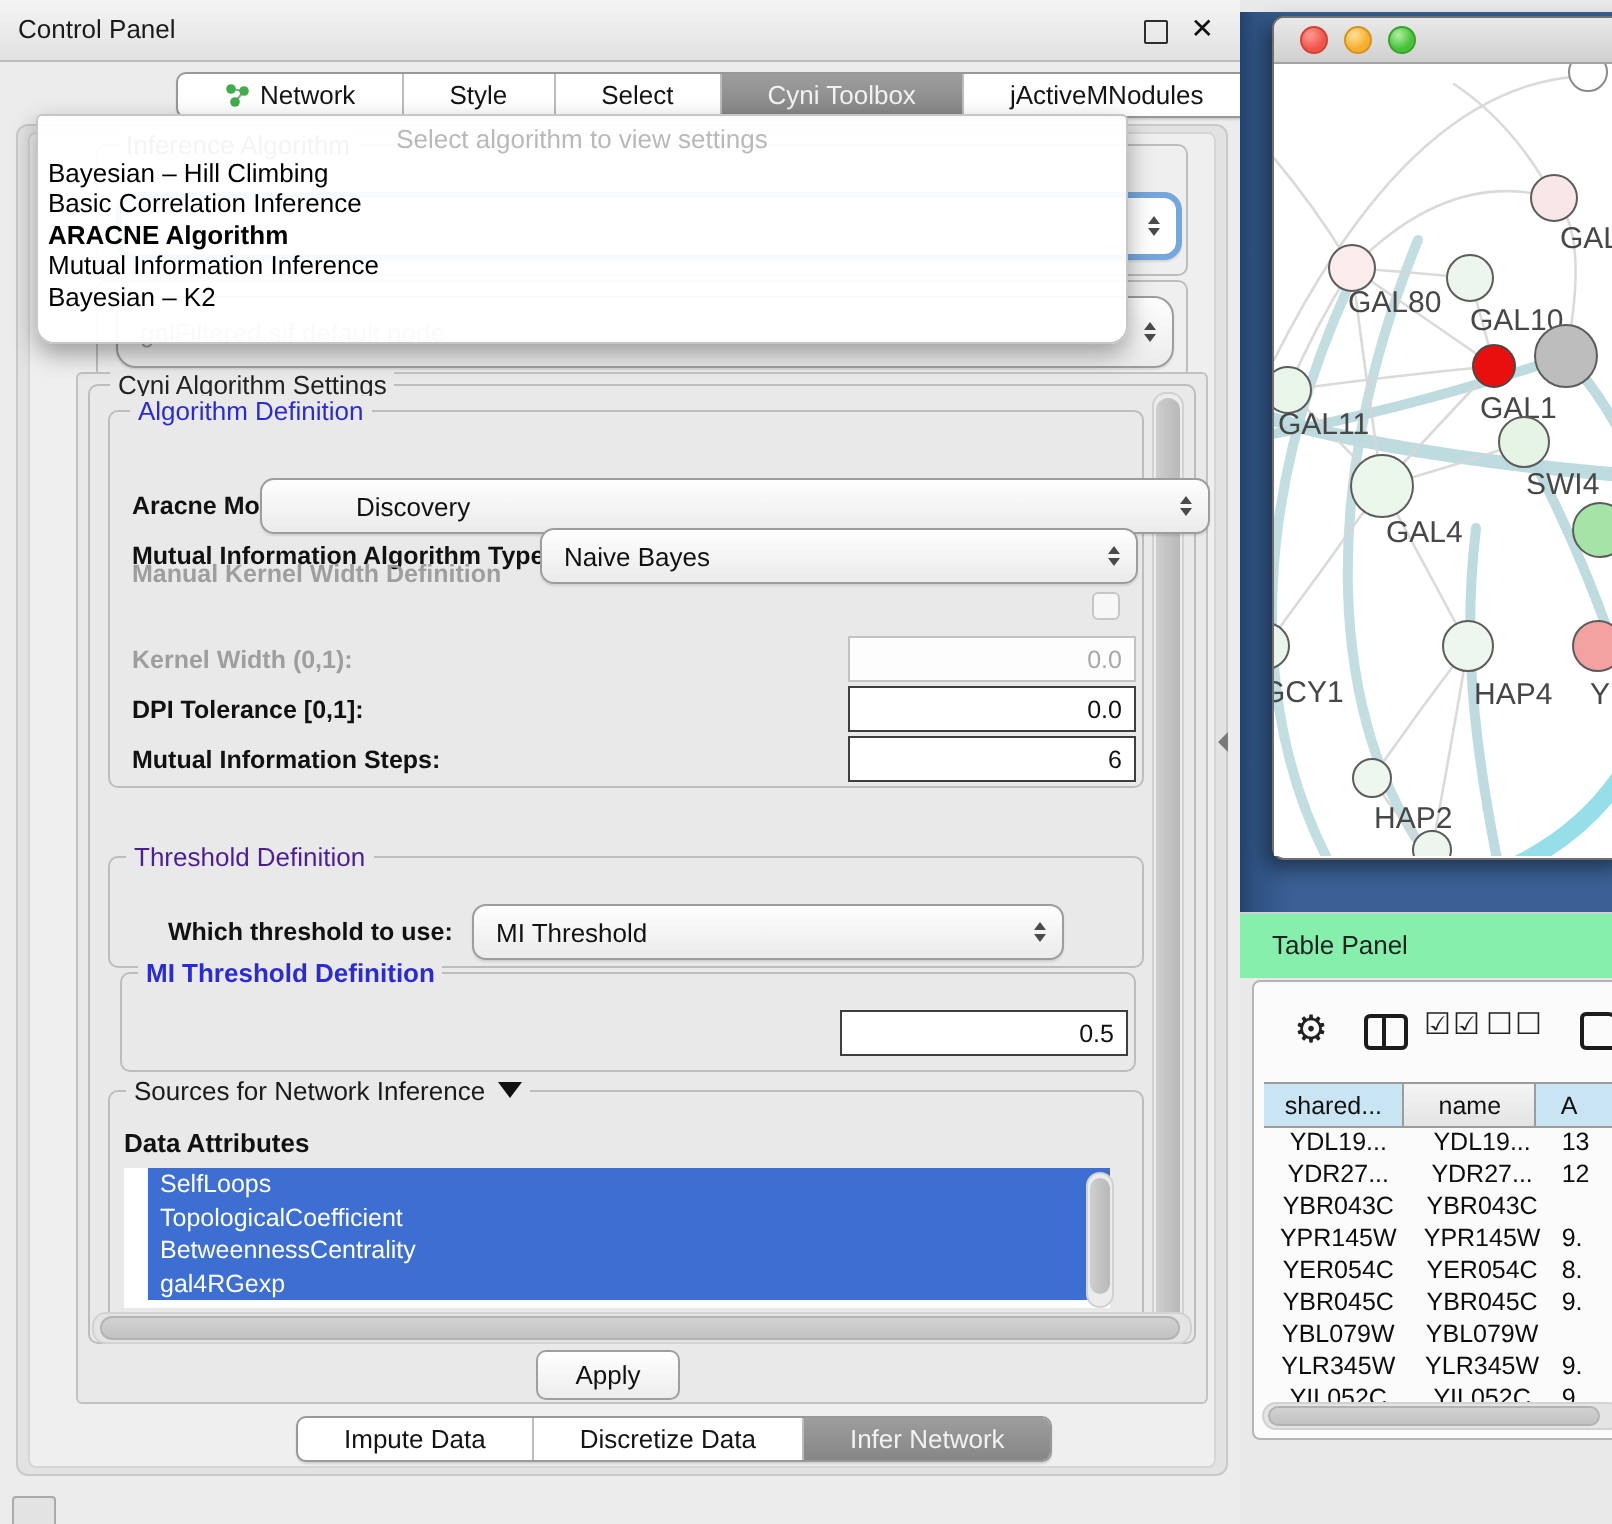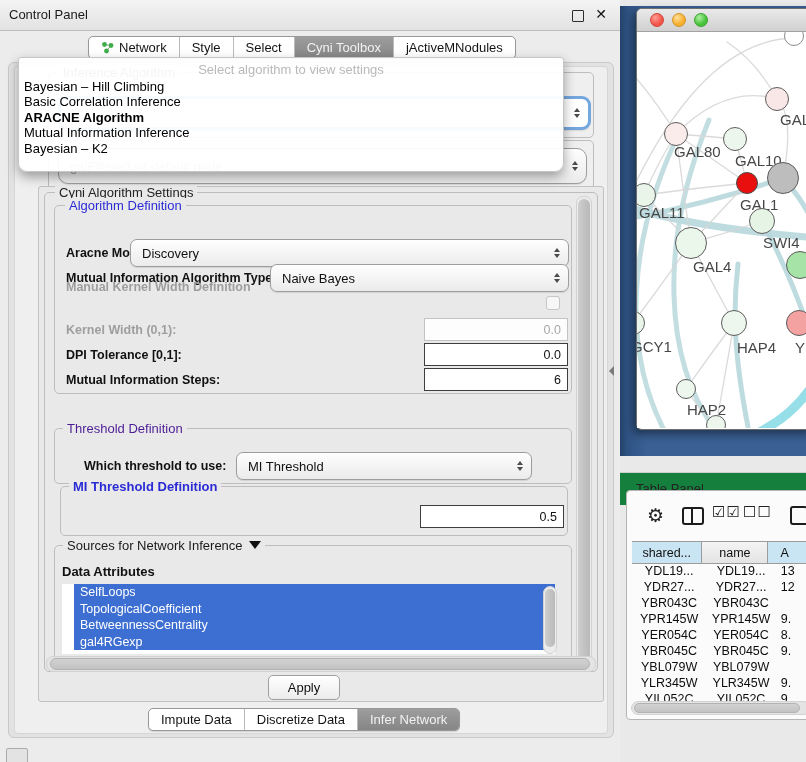--- a/index.html
+++ b/index.html
@@ -10,21 +10,21 @@
   #left-window{position:absolute;left:0;top:0;width:620px;height:762px;background:#ececec;}
   #cp-titlebar{position:absolute;left:0;top:0;width:620px;height:30px;
       background:linear-gradient(#f4f4f4,#e2e2e2);border-bottom:1px solid #bdbdbd;}
   #cp-title{position:absolute;left:9px;top:0;line-height:30px;font-size:13px;color:#1a1a1a;}
   .float-btn{position:absolute;right:36px;top:10px;width:10px;height:10px;border:1.6px solid #2d2d2d;border-radius:1px;}
   .close-btn{position:absolute;right:13px;top:6px;font-size:14px;font-weight:bold;color:#111;}
   
   .seg-bar{position:absolute;display:flex;height:21px;line-height:21px;font-size:13px;
       border:1px solid #989898;border-radius:5px;overflow:hidden;background:#fff;
       box-shadow:0 1px 1px rgba(0,0,0,.12);}
-  .seg{padding:0 12px;border-left:1px solid #bcbcbc;color:#141414;display:flex;align-items:center;gap:5px;white-space:nowrap;}
+  .seg{padding:0 23px;border-left:1px solid #bcbcbc;color:#141414;display:flex;align-items:center;gap:5px;white-space:nowrap;}
   .seg:first-child{border-left:none;}
   .seg.selected{background:linear-gradient(#9d9d9d,#868686);color:#f2f2f2;}
   
   #outer-panel{position:absolute;left:8px;top:62px;width:604px;height:674px;background:#e2e2e2;
       border:1px solid #c9c9c9;border-radius:6px;}
   #inner-panel{position:absolute;left:14px;top:66px;width:592px;height:666px;background:#efefef;
       border:1px solid #d6d6d6;border-radius:4px;}
   .group{position:absolute;border:1px solid #bdbdbd;border-radius:5px;}
   .gtitle{position:absolute;top:-8px;left:10px;padding:0 4px;font-size:13px;background:#e9e9e9;white-space:nowrap;}
   .combo{position:absolute;background:linear-gradient(#fefefe,#ebebeb);border:1px solid #9d9d9d;
@@ -71,21 +71,21 @@
       background:linear-gradient(#e9e9e9,#d0d0d0);border-bottom:1px solid #a2a2a2;display:flex;align-items:center;padding-left:13px;gap:8px;}
   .light{width:12px;height:12px;border-radius:50%;border-style:solid;border-width:1px;}
   .light.red{background:radial-gradient(circle at 35% 30%,#ff9d92,#f2544a 60%);border-color:#cf4439;}
   .light.yellow{background:radial-gradient(circle at 35% 30%,#ffe09a,#f6ae2d 60%);border-color:#d29424;}
   .light.green{background:radial-gradient(circle at 35% 30%,#b0f0a0,#47c23a 60%);border-color:#3aa32f;}
   #net-canvas{position:absolute;left:0;top:23px;width:176px;height:396px;background:#ffffff;overflow:hidden;}
   #net-edges{position:absolute;left:0;top:0;}
   .net-node{position:absolute;border:1px solid #5c5c5c;border-radius:50%;box-sizing:border-box;}
   .net-label{position:absolute;font-size:15px;color:#474747;white-space:nowrap;}
   
-  #table-header-bar{position:absolute;left:620px;top:472px;width:186px;height:32px;background:#15803d;border-top:1px solid #cfcfcf;}
+  #table-header-bar{position:absolute;left:620px;top:456px;width:186px;height:32px;background:#86efac;border-top:1px solid #cfcfcf;}
   #table-header-bar span{position:absolute;left:16px;line-height:32px;font-size:13px;color:#222;}
   #table-card{position:absolute;left:626px;top:490px;width:190px;height:228px;background:#fbfbfb;
       border:1px solid #b5b5b5;border-radius:4px;overflow:hidden;}
   .ticon{position:absolute;color:#222;}
   #icon-columns{width:18px;height:14px;border:2px solid #1c1c1c;border-radius:3px;}
   #icon-doc{width:16px;height:15px;border:2px solid #1c1c1c;border-radius:3px 6px 3px 3px;}
   .thead{position:absolute;top:50px;height:21px;display:flex;font-size:12.5px;color:#111;
       border-top:1px solid #9c9c9c;border-bottom:1px solid #9c9c9c;left:5px;right:0;}
   .thcell{display:flex;align-items:center;justify-content:center;border-right:1px solid #9c9c9c;
       background:linear-gradient(#f4f4f4,#e4e4e4);white-space:nowrap;overflow:hidden;}
@@ -186,21 +186,21 @@
     </div>
 
     <div class="vtrack" style="left:576px;top:196px;width:14px;height:468px;">
       <div class="vthumb" style="top:2px;height:462px;"></div>
     </div>
 
     <div class="group" style="left:54px;top:205px;width:516px;height:187px;">
       <span class="gtitle" style="color:#2b2bd6;">Algorithm Definition</span>
     </div>
     <span class="bold-label" style="left:66px;top:246px;">Aracne Mode:</span>
-    <div class="combo" style="left:130px;top:239px;width:437px;height:26px;">
+    <div class="combo" style="left:130px;top:239px;width:437px;height:26px;padding-left:36px;">
       <span class="val">Discovery</span>
       <span class="arrows">
           <i class="up"></i>
           <i class="dn"></i>
         </span>
     </div>
     <span class="bold-label" style="left:66px;top:271px;">Mutual Information Algorithm Type:</span>
     <div class="combo" style="left:270px;top:264px;width:297px;height:26px;">
       <span class="val">Naive Bayes</span>
       <span class="arrows">

